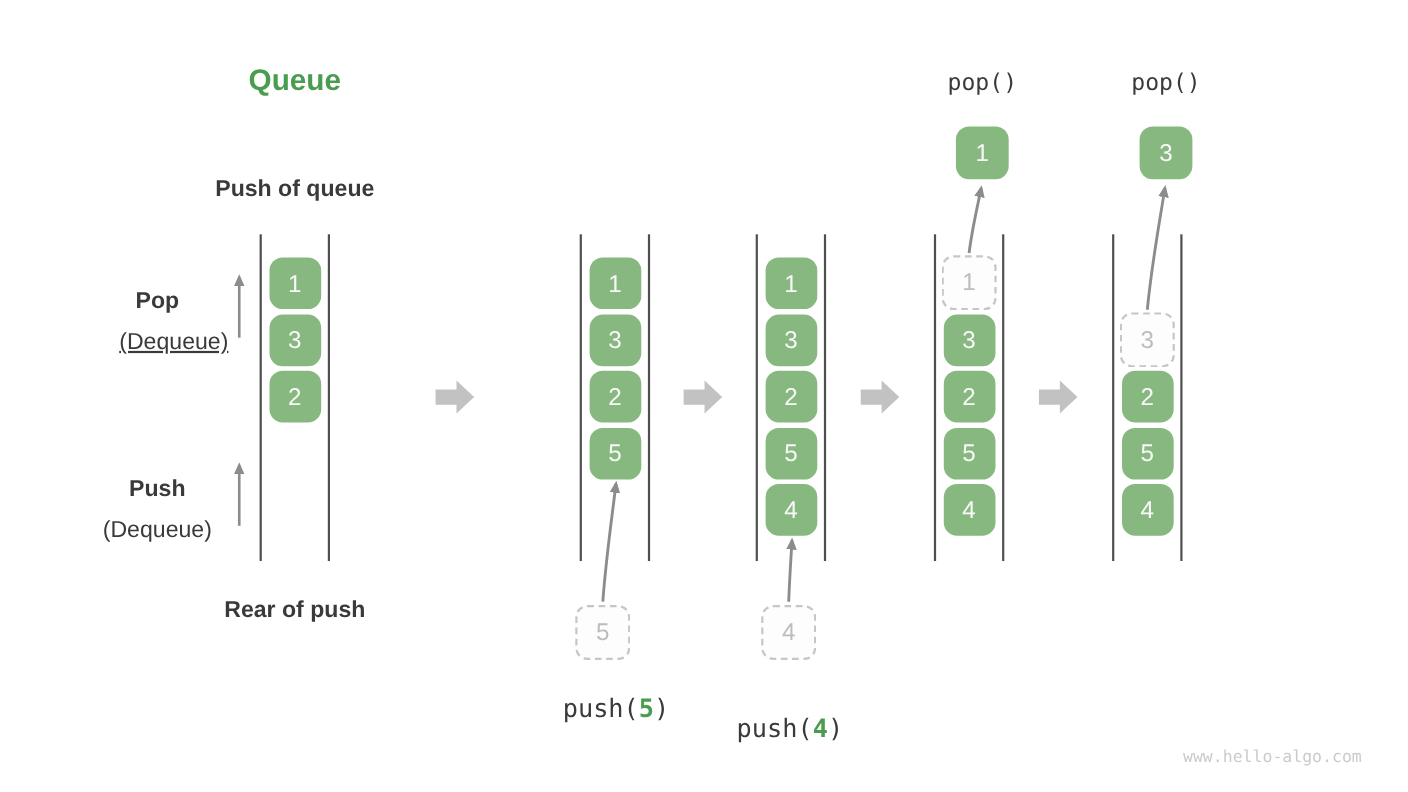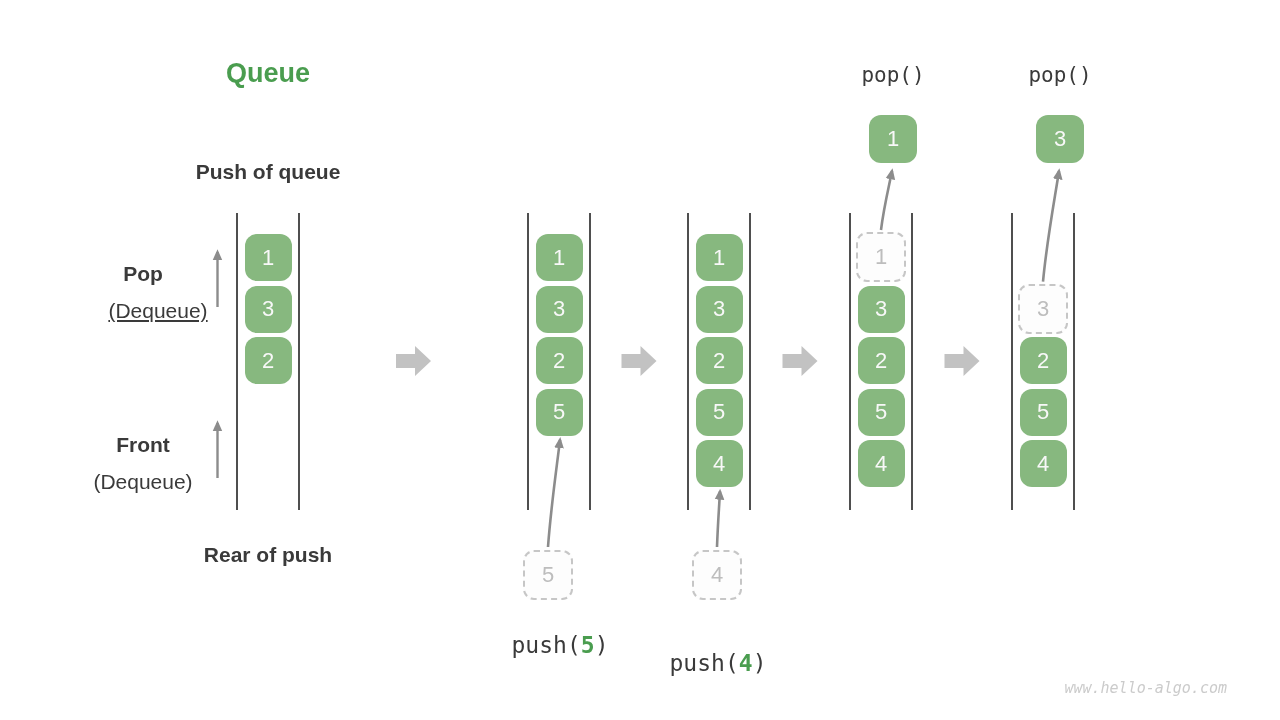--- a/index.html
+++ b/index.html
@@ -86,21 +86,21 @@
 
   <div class="abs center-xy page-title" style="left:268px; top:73px;">Queue</div>
 
   <div class="abs center-xy side-label-bold" style="left:268px; top:172px;">Push of queue</div>
 
   <div class="abs center-xy side-label-bold" style="left:268px; top:555px;">Rear of push</div>
 
   <div class="abs center-xy side-label-bold" style="left:143px; top:274px;">Pop</div>
   <div class="abs center-xy side-label-reg" style="left:158px; top:311px;text-decoration:underline;">(Dequeue)</div>
 
-  <div class="abs center-xy side-label-bold" style="left:143px; top:445px;">Front</div>
+  <div class="abs center-xy side-label-bold" style="left:143px; top:445px;">Push</div>
   <div class="abs center-xy side-label-reg" style="left:143px; top:482px;">(Dequeue)</div>
 
   <svg id="arrow-layer" width="1280" height="720">
     <defs>
       <marker id="ah" viewBox="0 0 10 10" refX="7.5" refY="5" markerWidth="11" markerHeight="11" markerUnits="userSpaceOnUse" orient="auto">
         <path d="M0,0.6 L10,5 L0,9.4 z" fill="#8c8c8c"></path>
       </marker>
     </defs>
 
     <line x1="217.5" y1="307" x2="217.5" y2="252" stroke="#8c8c8c" stroke-width="2.4" marker-end="url(#ah)"></line>
@@ -150,14 +150,14 @@
       <div class="abs channel-line" style="left: 1011px; top: 213px; height: 297px;"></div>
       <div class="abs channel-line" style="left: 1073px; top: 213px; height: 297px;"></div>
       <div class="abs dashed-box" style="left: 1018px; top: 283.6px;">3</div>
       <div class="abs item-box" style="left: 1019.5px; top: 337.2px;">2</div>
       <div class="abs item-box" style="left: 1019.5px; top: 388.8px;">5</div>
       <div class="abs item-box" style="left: 1019.5px; top: 440.4px;">4</div>
       <div class="abs item-box popped" style="left: 1036px; top: 115px;">3</div>
       <div class="abs center-xy code-label code-pop" style="left: 1060px; top: 75px;">pop()</div>
     </div>
 
-  <div class="abs watermark" style="right:53px; top:679px;font-style:italic;">www.hello-algo.com</div>
+  <div class="abs watermark" style="right:42px; top:679px;">www.hello-algo.com</div>
 </div>
 
 </body></html>

